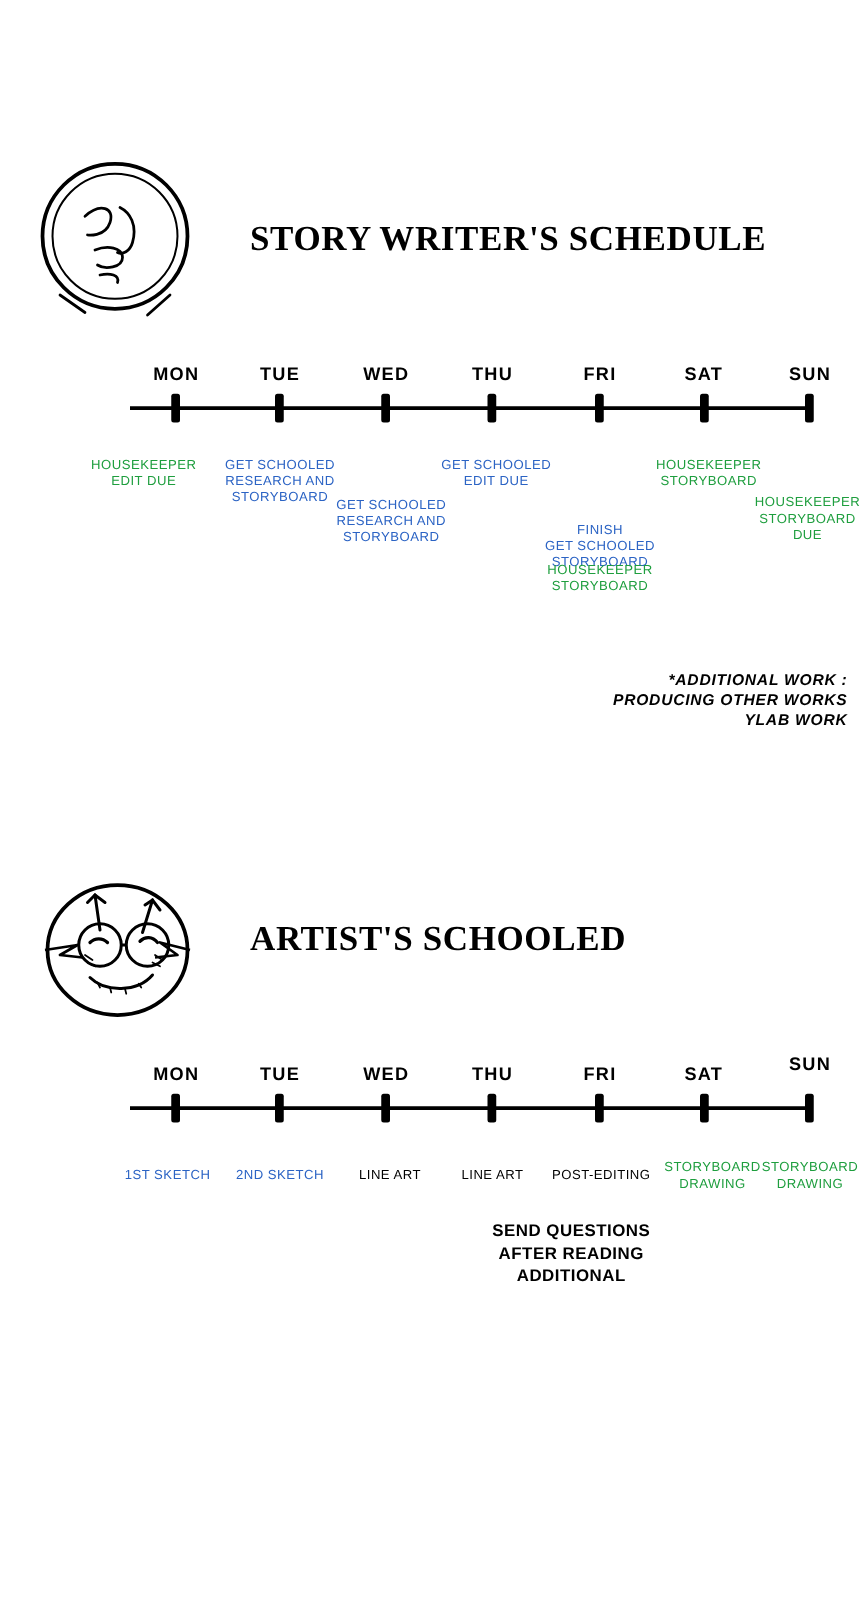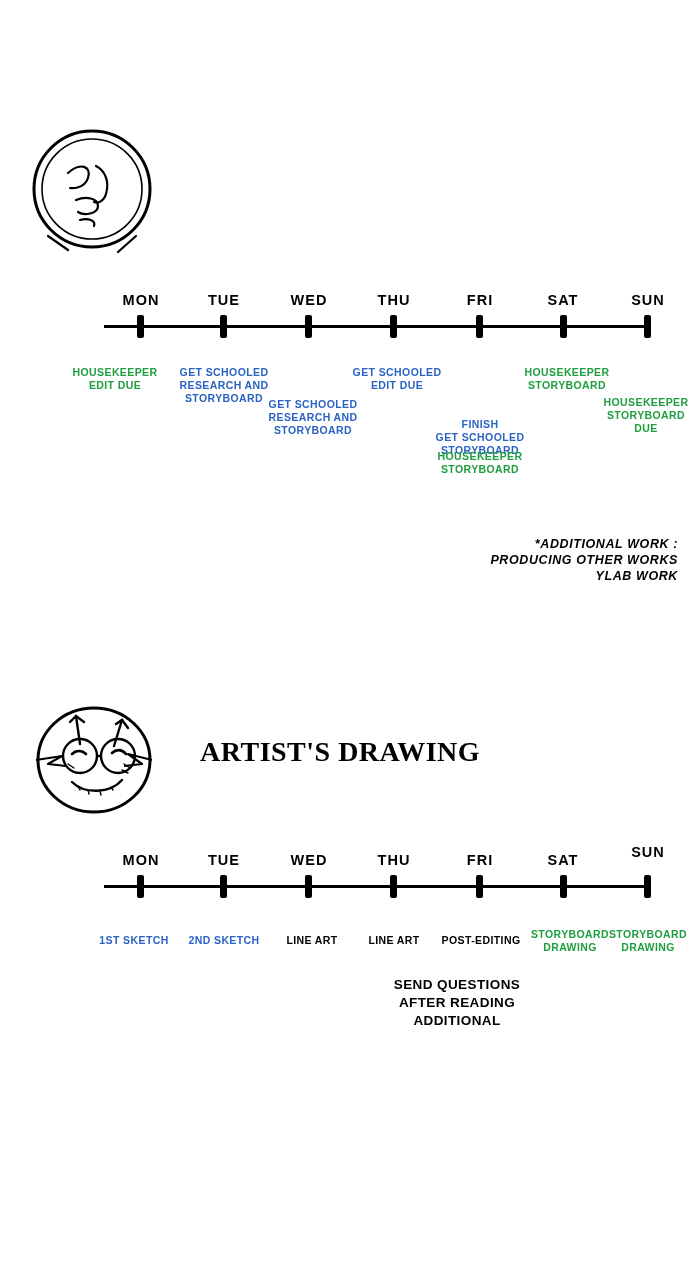--- a/index.html
+++ b/index.html
@@ -76,21 +76,21 @@
     letter-spacing: 1px;
     color: #000;
     transform: translateX(-50%);
     white-space: nowrap;
   }
 
   
   .note {
     position: absolute;
     font-size: 10.5px;
-    font-weight: bold;
+    font-weight: normal;
     line-height: 13px;
     letter-spacing: 0.4px;
     white-space: pre-line;
   }
   .note.center { transform: translateX(-50%); text-align: center; }
   .blue  { color: #2b63c4; }
   .green { color: #1e9e3e; }
   .black { color: #000000; }
 
   .footnote {
@@ -127,20 +127,21 @@
         <ellipse cx="74" cy="71" rx="58" ry="58" stroke="#000" stroke-width="3"></ellipse>
         <ellipse cx="74" cy="71" rx="50" ry="50" stroke="#000" stroke-width="1.6"></ellipse>
         <path d="M50 55 C62 44, 74 48, 70 60 C66 72, 52 70, 52 70" stroke="#000" stroke-width="2.2" fill="none" stroke-linecap="round"></path>
         <path d="M78 48 C86 52, 92 62, 88 76 C86 83, 80 86, 76 84" stroke="#000" stroke-width="2.2" fill="none" stroke-linecap="round"></path>
         <path d="M58 82 C68 78, 80 80, 80 88 C80 96, 66 98, 60 94" stroke="#000" stroke-width="2.2" fill="none" stroke-linecap="round"></path>
         <path d="M62 102 C70 100, 78 102, 76 108" stroke="#000" stroke-width="2.2" fill="none" stroke-linecap="round"></path>
         <path d="M30 118 L50 132" stroke="#000" stroke-width="2.2" stroke-linecap="round"></path>
         <path d="M118 118 L100 134" stroke="#000" stroke-width="2.2" stroke-linecap="round"></path>
       </svg>
     </div>
+    <div class="section-title" style="margin-left:34px;">STORY WRITER'S SCHEDULE</div>
   </div>
 
   <div class="timeline" style="top:292px;">
     <div class="axis"></div>
     <div class="tick" style="left:137px;"></div>
     <div class="tick" style="left:220px;"></div>
     <div class="tick" style="left:305px;"></div>
     <div class="tick" style="left:390px;"></div>
     <div class="tick" style="left:476px;"></div>
     <div class="tick" style="left:560px;"></div>
@@ -197,21 +198,21 @@
         <path d="M54 76 C58 72, 64 72, 68 76" stroke="#000" stroke-width="2.6" fill="none" stroke-linecap="round"></path>
         <path d="M94 75 C98 71, 104 71, 108 76" stroke="#000" stroke-width="2.6" fill="none" stroke-linecap="round"></path>
         <path d="M50 86 L56 90 M52 92 L58 95" stroke="#000" stroke-width="1.4" stroke-linecap="round"></path>
         <path d="M106 86 L112 90 M104 92 L110 95" stroke="#000" stroke-width="1.4" stroke-linecap="round"></path>
         <path d="M54 104 C66 116, 92 116, 104 102" stroke="#000" stroke-width="2.4" fill="none" stroke-linecap="round"></path>
         <path d="M60 108 L62 112 M70 112 L71 116 M82 113 L83 117 M93 109 L95 112" stroke="#000" stroke-width="1.4" stroke-linecap="round"></path>
         <path d="M18 82 L44 78 L30 86 L48 88" stroke="#000" stroke-width="2.2" fill="none" stroke-linejoin="round"></path>
         <path d="M134 82 L110 76 L124 86 L106 88" stroke="#000" stroke-width="2.2" fill="none" stroke-linejoin="round"></path>
       </svg>
     </div>
-    <div class="section-title" style="margin-left:34px;">ARTIST'S DRAWING</div>
+    <div class="section-title" style="margin-left:34px;">ARTIST'S SCHOOLED</div>
   </div>
 
   <div class="timeline" style="top:212px;">
     <div class="axis"></div>
     <div class="tick" style="left:137px;"></div>
     <div class="tick" style="left:220px;"></div>
     <div class="tick" style="left:305px;"></div>
     <div class="tick" style="left:390px;"></div>
     <div class="tick" style="left:476px;"></div>
     <div class="tick" style="left:560px;"></div>

